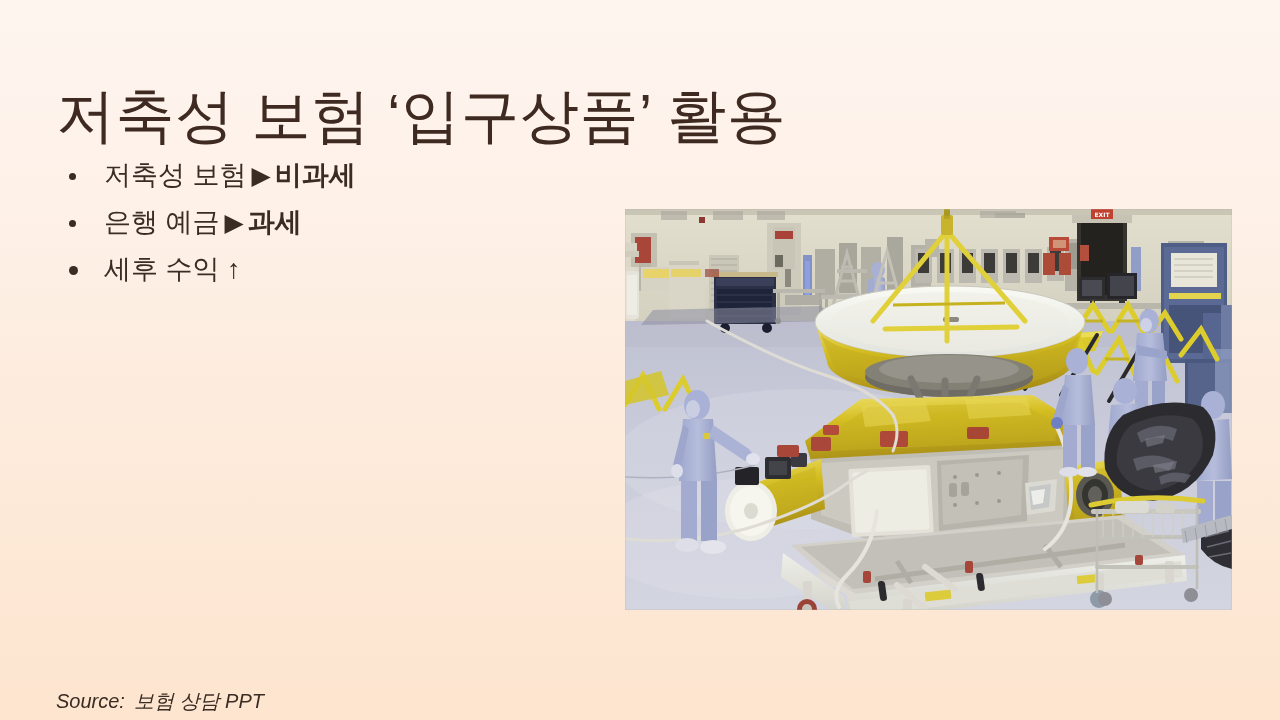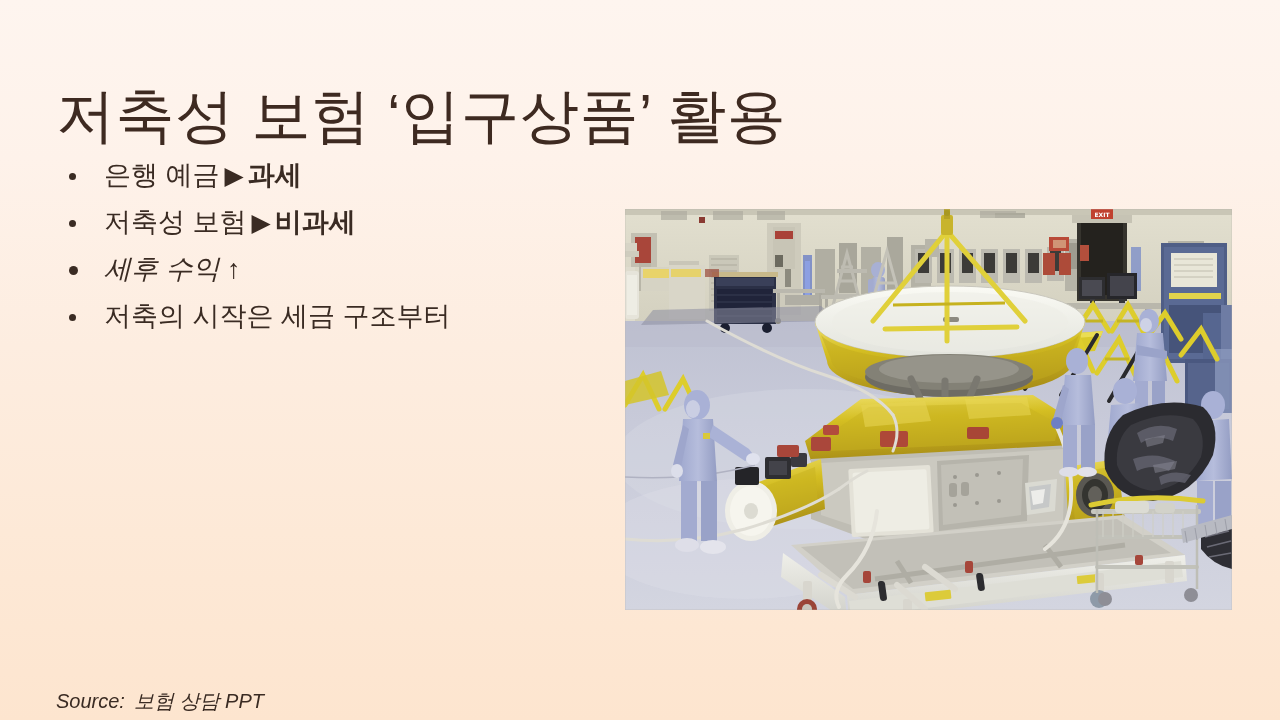--- a/index.html
+++ b/index.html
@@ -73,21 +73,21 @@
     color: #3A2B23;
     white-space: nowrap;
   }
   .bullet-text .lead { font-weight: 400; }
   .bullet-text .tri {
     font-weight: 400;
     padding: 0 4px 0 5px;
     font-size: 25px;
   }
   .bullet-text .emph { font-weight: bold; }
-  .bullet-row.is-bold .bullet-text { font-weight: bold; font-style: italic; }
+  .bullet-row.is-bold .bullet-text { font-weight: bold; }
 
   
   .photo-frame {
     position: absolute;
     left: 625px;
     top: 209px;
     width: 607px;
     height: 401px;
     overflow: hidden;
     background: #C9CAD6;
@@ -111,39 +111,33 @@
 <body>
 
 <div class="slide">
 
   <h1 class="slide-title">저축성 보험  ‘입구상품’  활용</h1>
 
   <ul class="bullets">
     <li class="bullet-row">
       <span class="bullet-dot"></span>
       <span class="bullet-text">
-        <span class="lead">은행 예금</span><span class="tri">▶</span><span class="emph">과세</span>
+        <span class="lead">저축성 보험</span><span class="tri">▶</span><span class="emph">비과세</span>
       </span>
     </li>
     <li class="bullet-row">
       <span class="bullet-dot"></span>
       <span class="bullet-text">
-        <span class="lead">저축성 보험</span><span class="tri">▶</span><span class="emph">비과세</span>
+        <span class="lead">은행 예금</span><span class="tri">▶</span><span class="emph">과세</span>
       </span>
     </li>
     <li class="bullet-row is-bold">
       <span class="bullet-dot"></span>
       <span class="bullet-text">
         <span class="lead">세후 수익 ↑</span>
-      </span>
-    </li>
-    <li class="bullet-row">
-      <span class="bullet-dot"></span>
-      <span class="bullet-text">
-        <span class="lead">저축의 시작은 세금 구조부터</span>
       </span>
     </li>
   </ul>
 
   <div class="photo-frame">
     <svg width="607" height="401" viewBox="0 0 607 401" xmlns="http://www.w3.org/2000/svg">
       <defs>
         <linearGradient id="floorGrad" x1="0" y1="0" x2="0" y2="1">
           <stop offset="0" stop-color="#BFC2D2"></stop>
           <stop offset="0.35" stop-color="#C8CAD9"></stop>

